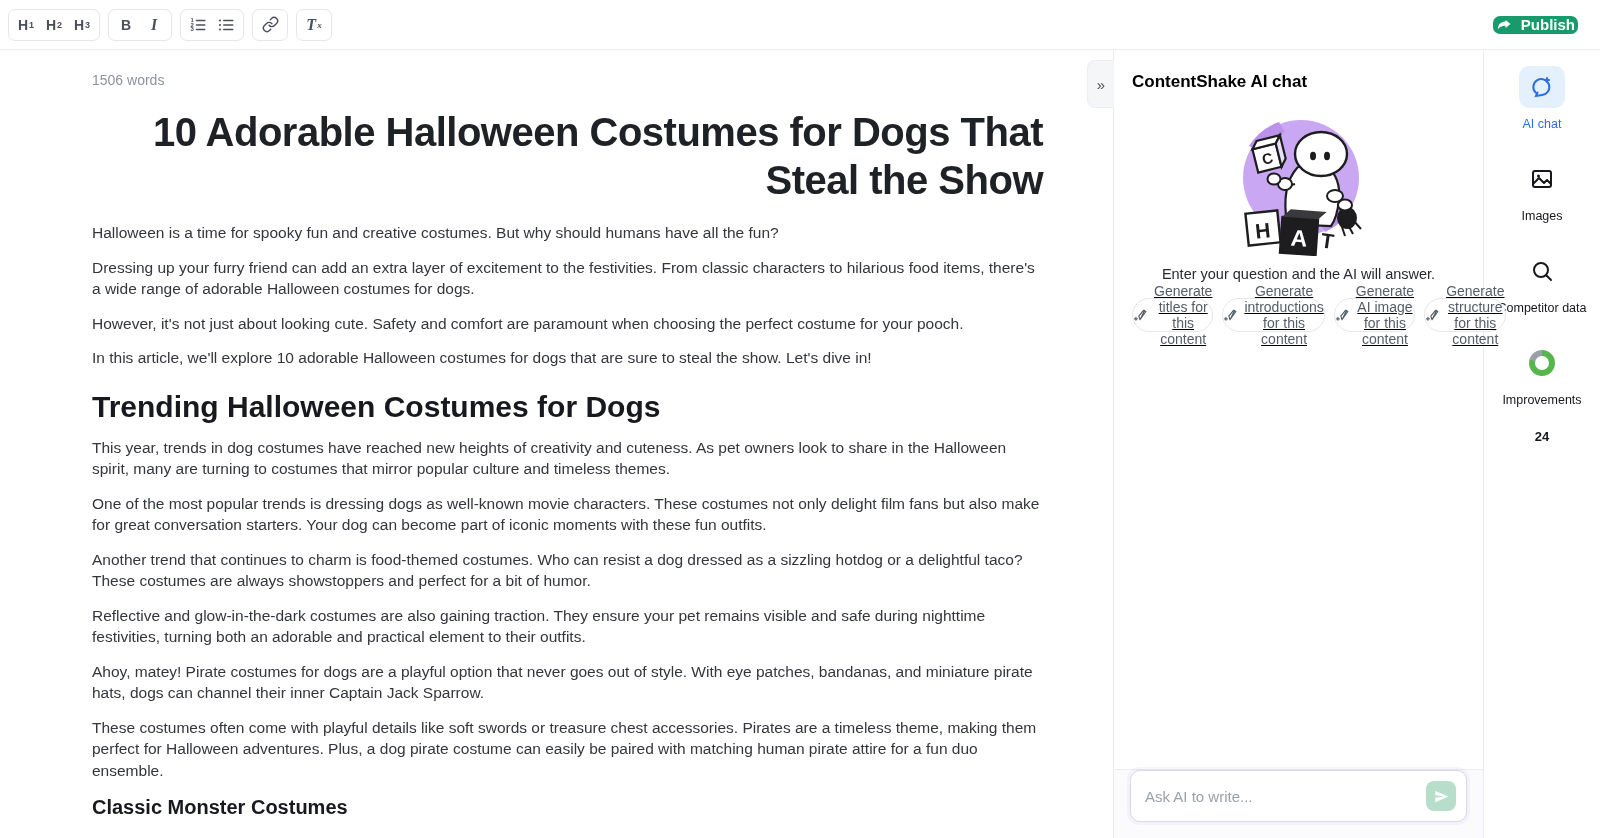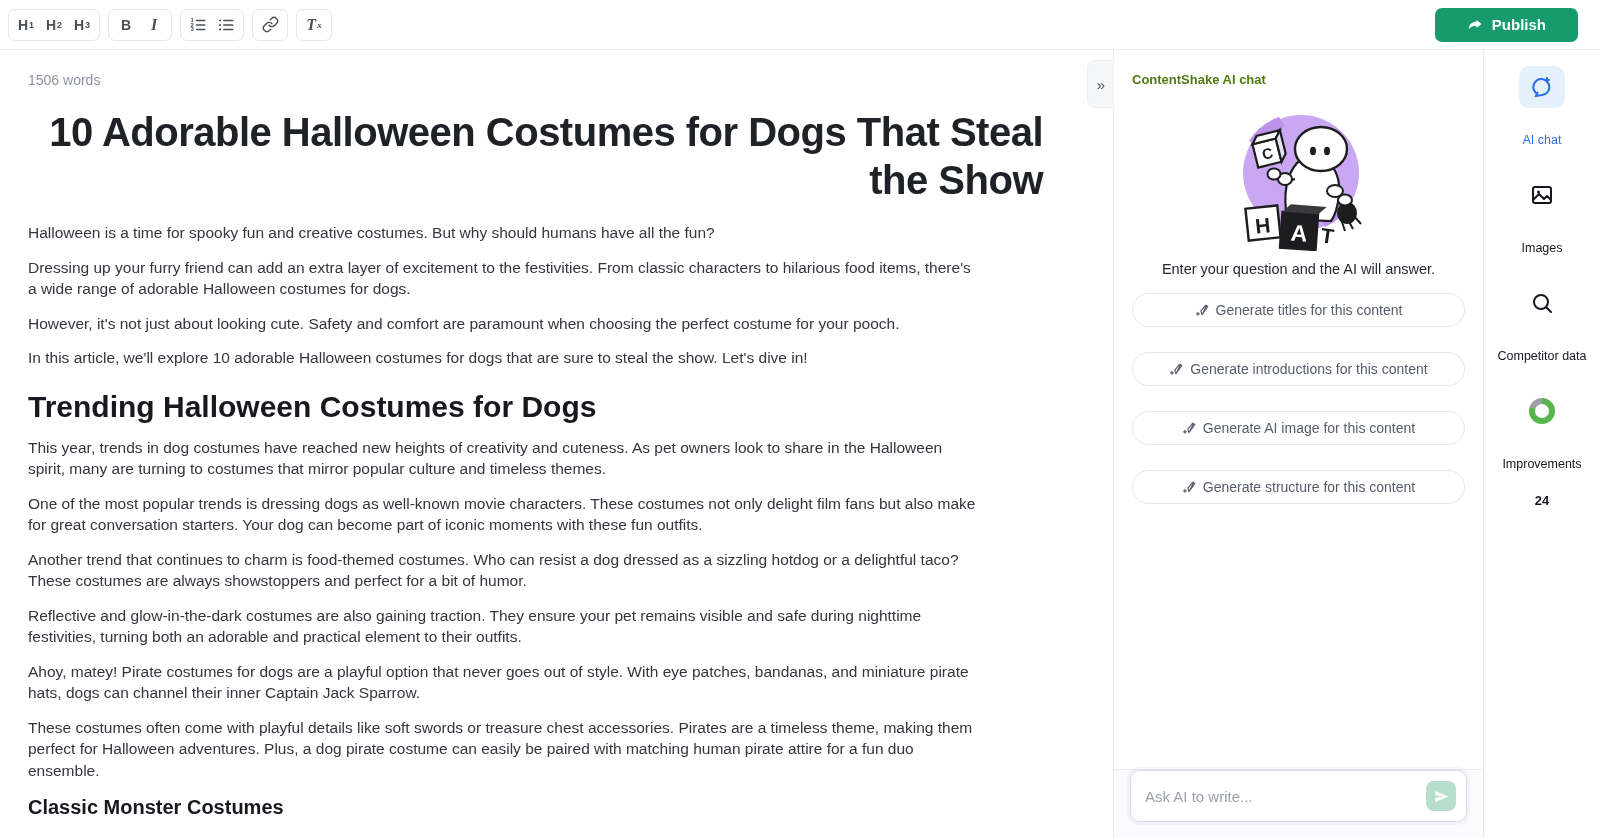--- a/index.html
+++ b/index.html
@@ -12,46 +12,46 @@
   .toolbar { display:flex; gap:8px; align-items:center; }
   .tb-group { display:flex; align-items:center; gap:2px; border:1px solid #e3e6ea;
     border-radius:7px; background:#fff; padding:2px 4px; height:32px; }
   .tb-btn { display:flex; align-items:center; justify-content:center; min-width:26px; height:26px;
     border:none; background:transparent; border-radius:5px; color:#4a4f58; font-size:14px;
     font-weight:700; cursor:pointer; font-family:"Liberation Sans",sans-serif; padding:0 3px; }
   .tb-btn sub { font-size:9px; font-weight:700; margin-left:1px; }
   .tb-btn.italic { font-family:"Liberation Serif",serif; font-style:italic; font-size:16px; }
   .tb-btn svg { display:block; }
   .publish-btn { display:flex; align-items:center; gap:8px; background:#179a6c; color:#fff;
-    border:none; border-radius:7px; height:34px; padding:0 32px; font-size:15px; font-weight:700;
+    border:none; border-radius:7px; height:18px; padding:0 3px; font-size:15px; font-weight:700;
     cursor:pointer; font-family:"Liberation Sans",sans-serif; }
 
   
   .main { display:grid; grid-template-columns:1113px 370px 117px; height:788px; }
 
   
-  .editor { padding:22px 70px 0 28px; overflow:hidden; position:relative; background:#fff; }
+  .editor { padding:22px 70px 0 92px; overflow:hidden; position:relative; background:#fff; }
   .word-count { font-size:14px; color:#8d939e; margin-bottom:16px; }
   .doc h1 { font-size:40px; line-height:48px; color:#1e2126; letter-spacing:-0.5px;
     font-weight:700; margin:20px 0 18px 0;text-align:right; }
   .doc h2 { font-size:30px; line-height:36px; color:#17191e; font-weight:700; margin:20px 0 12px 0; }
   .doc h3 { font-size:20px; line-height:26px; color:#17191e; font-weight:700; margin:8px 0 10px 0; }
   .doc p  { font-size:15.5px; line-height:21.5px; color:#33363c; margin:0 0 13px 0; max-width:950px; }
 
   
   .chat-panel { position:relative; border-left:1px solid #e9eaee; background:#fff;
     padding:22px 18px 0 18px; }
   .collapse-handle { position:absolute; left:-27px; top:10px; width:27px; height:48px;
     background:#f5f6f8; border:1px solid #eceef2; border-right:none; border-radius:8px 0 0 8px;
     display:flex; align-items:center; justify-content:center; color:#4a4f58; font-size:15px;
     cursor:pointer; }
-  .panel-title { font-size:13px; font-weight:700; color:#4d7c0f; }
+  .panel-title { font-size:17px; font-weight:700; color:#000000; }
   .robot-wrap { display:flex; justify-content:center; margin:14px 0 10px 0; }
   .helper-text { text-align:center; font-size:14.5px; color:#262a31; margin:6px 0 16px 0; }
-  .suggestions { display:flex; flex-direction:column; gap:25px; }
+  .suggestions { display:flex; flex-direction:row; gap:9px;text-decoration:underline; }
   .pill { display:flex; align-items:center; justify-content:center; gap:7px; height:34px;
     border:1px solid #e4e7eb; border-radius:999px; background:#fff; color:#565d68;
     font-size:14px; cursor:pointer; font-family:"Liberation Sans",sans-serif; width:100%; }
   .pill svg { flex:0 0 auto; }
   .chat-input-bar { position:absolute; left:0; right:0; bottom:0; border-top:1px solid #ecedf1;
     background:#fbfbfd; padding:0 16px 16px 16px; }
   .input-wrap { display:flex; align-items:center; background:#fff; border:1px solid #d8dbe2;
     border-radius:10px; height:52px; padding:0 10px 0 14px; box-shadow:0 0 0 3px rgba(180,160,240,0.10); }
   .input-wrap input { flex:1; border:none; outline:none; font-size:15px; color:#33363c;
     font-family:"Liberation Sans",sans-serif; background:transparent; }
@@ -60,21 +60,21 @@
     display:flex; align-items:center; justify-content:center; cursor:pointer; }
 
   
   .right-nav { border-left:1px solid #e9eaee; background:#fff; padding-top:16px;
     display:flex; flex-direction:column; align-items:center; }
   .nav-item { display:flex; flex-direction:column; align-items:center; cursor:pointer;
     margin-bottom:26px; width:100%; }
   .nav-icon-box { width:46px; height:42px; display:flex; align-items:center; justify-content:center;
     border-radius:10px; }
   .nav-item.active .nav-icon-box { background:#e4f1fd; }
-  .nav-label { font-size:12.5px; color:#16181d; margin-top:24px; text-align:center; line-height:16px;
+  .nav-label { font-size:12.5px; color:#16181d; margin-top:8px; text-align:center; line-height:16px;
     max-width:90px; }
   .nav-item.active .nav-label { color:#2b6fe3; }
   .nav-badge { font-size:13px; font-weight:700; color:#16181d; margin-top:21px; }
   .donut { width:26px; height:26px; border-radius:50%;
     background:conic-gradient(#57b64b 0deg 285deg, #9aa0a6 285deg 360deg);
     display:flex; align-items:center; justify-content:center; }
   .donut::after { content:""; width:14px; height:14px; border-radius:50%; background:#fff; }
 </style>
 </head>
 <body>

